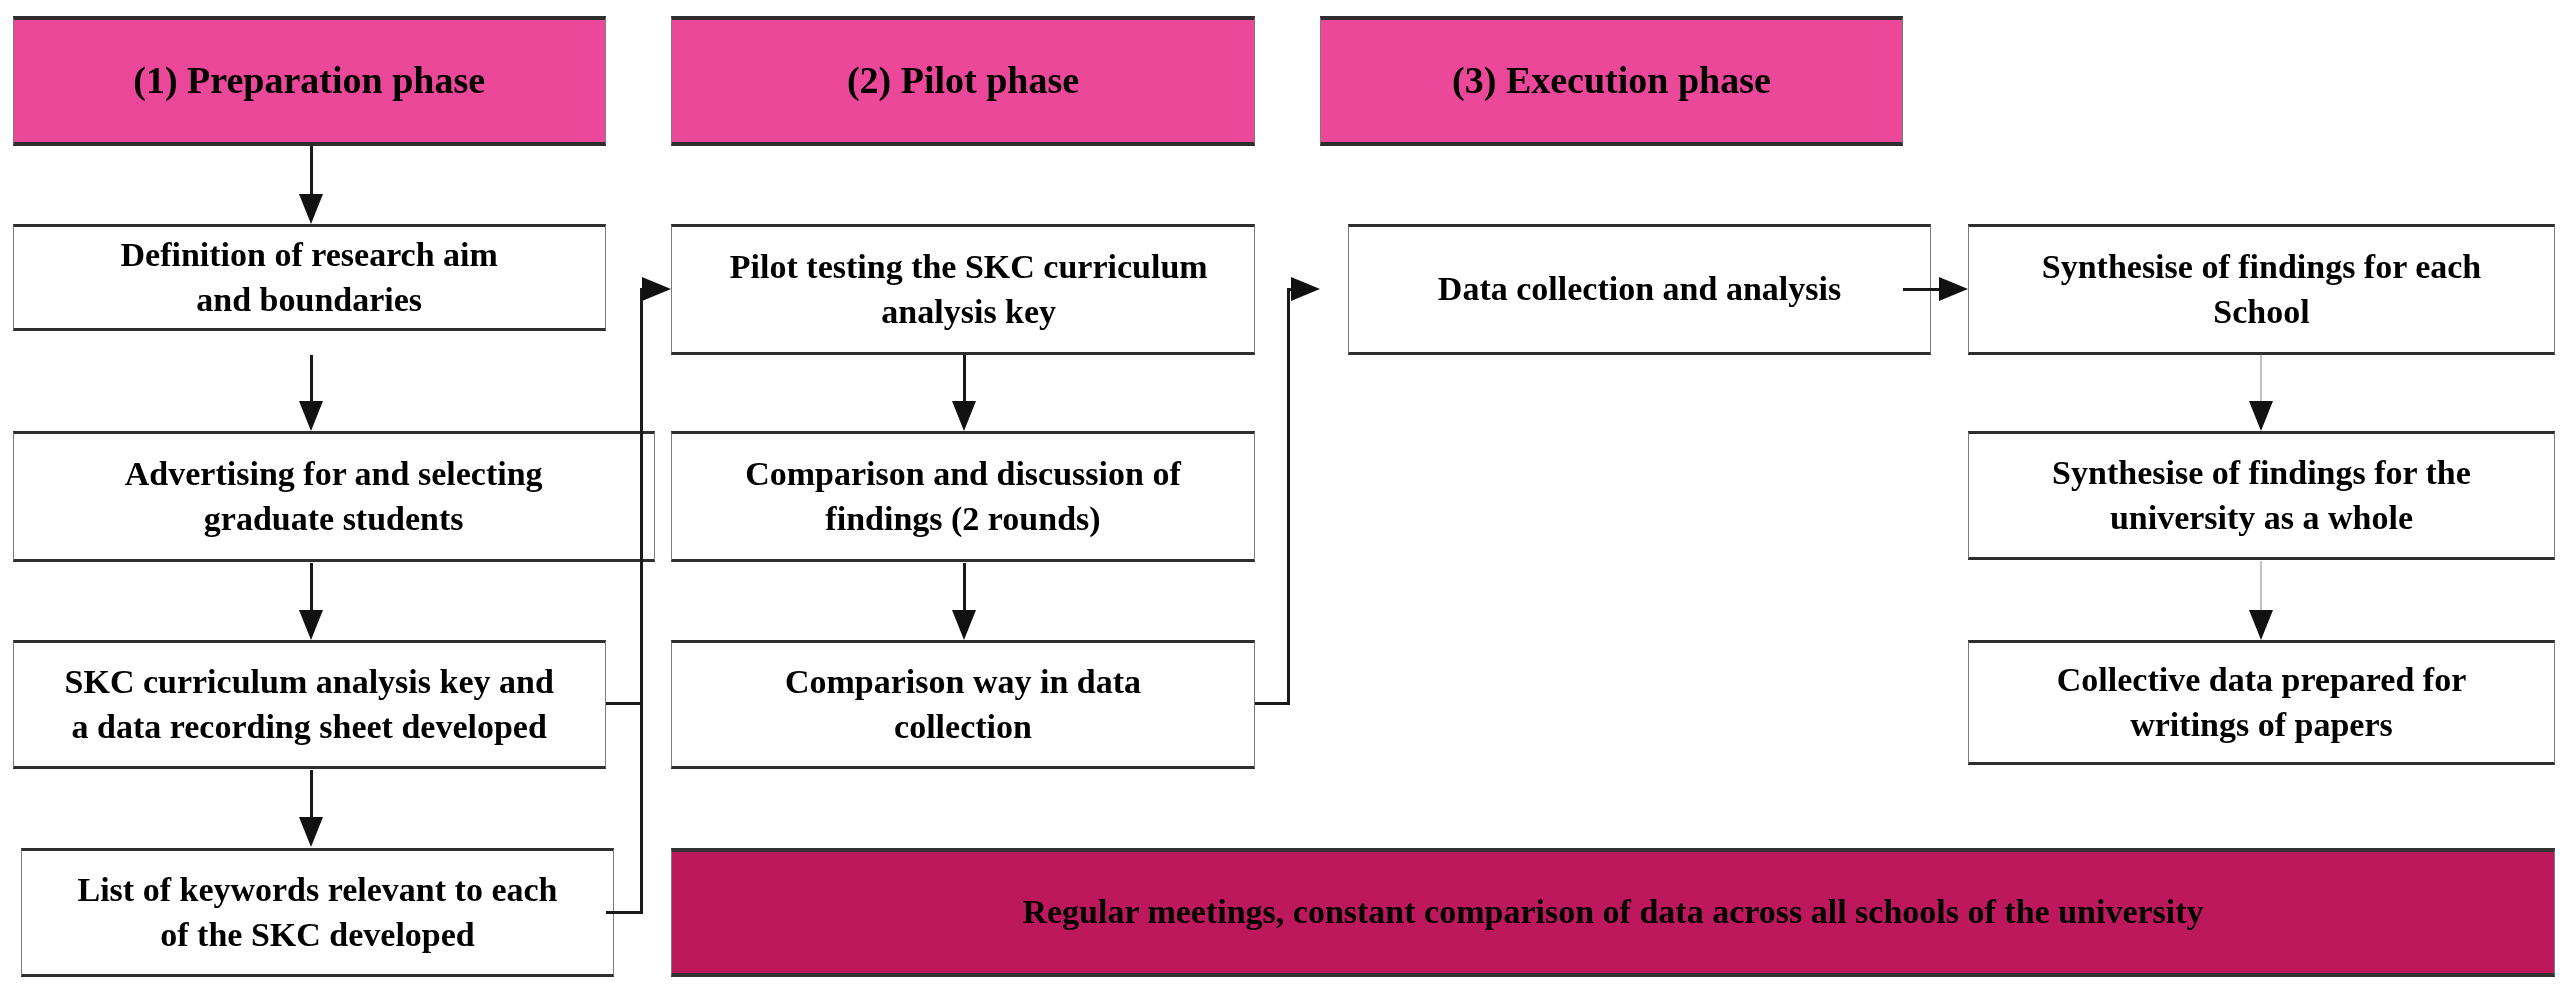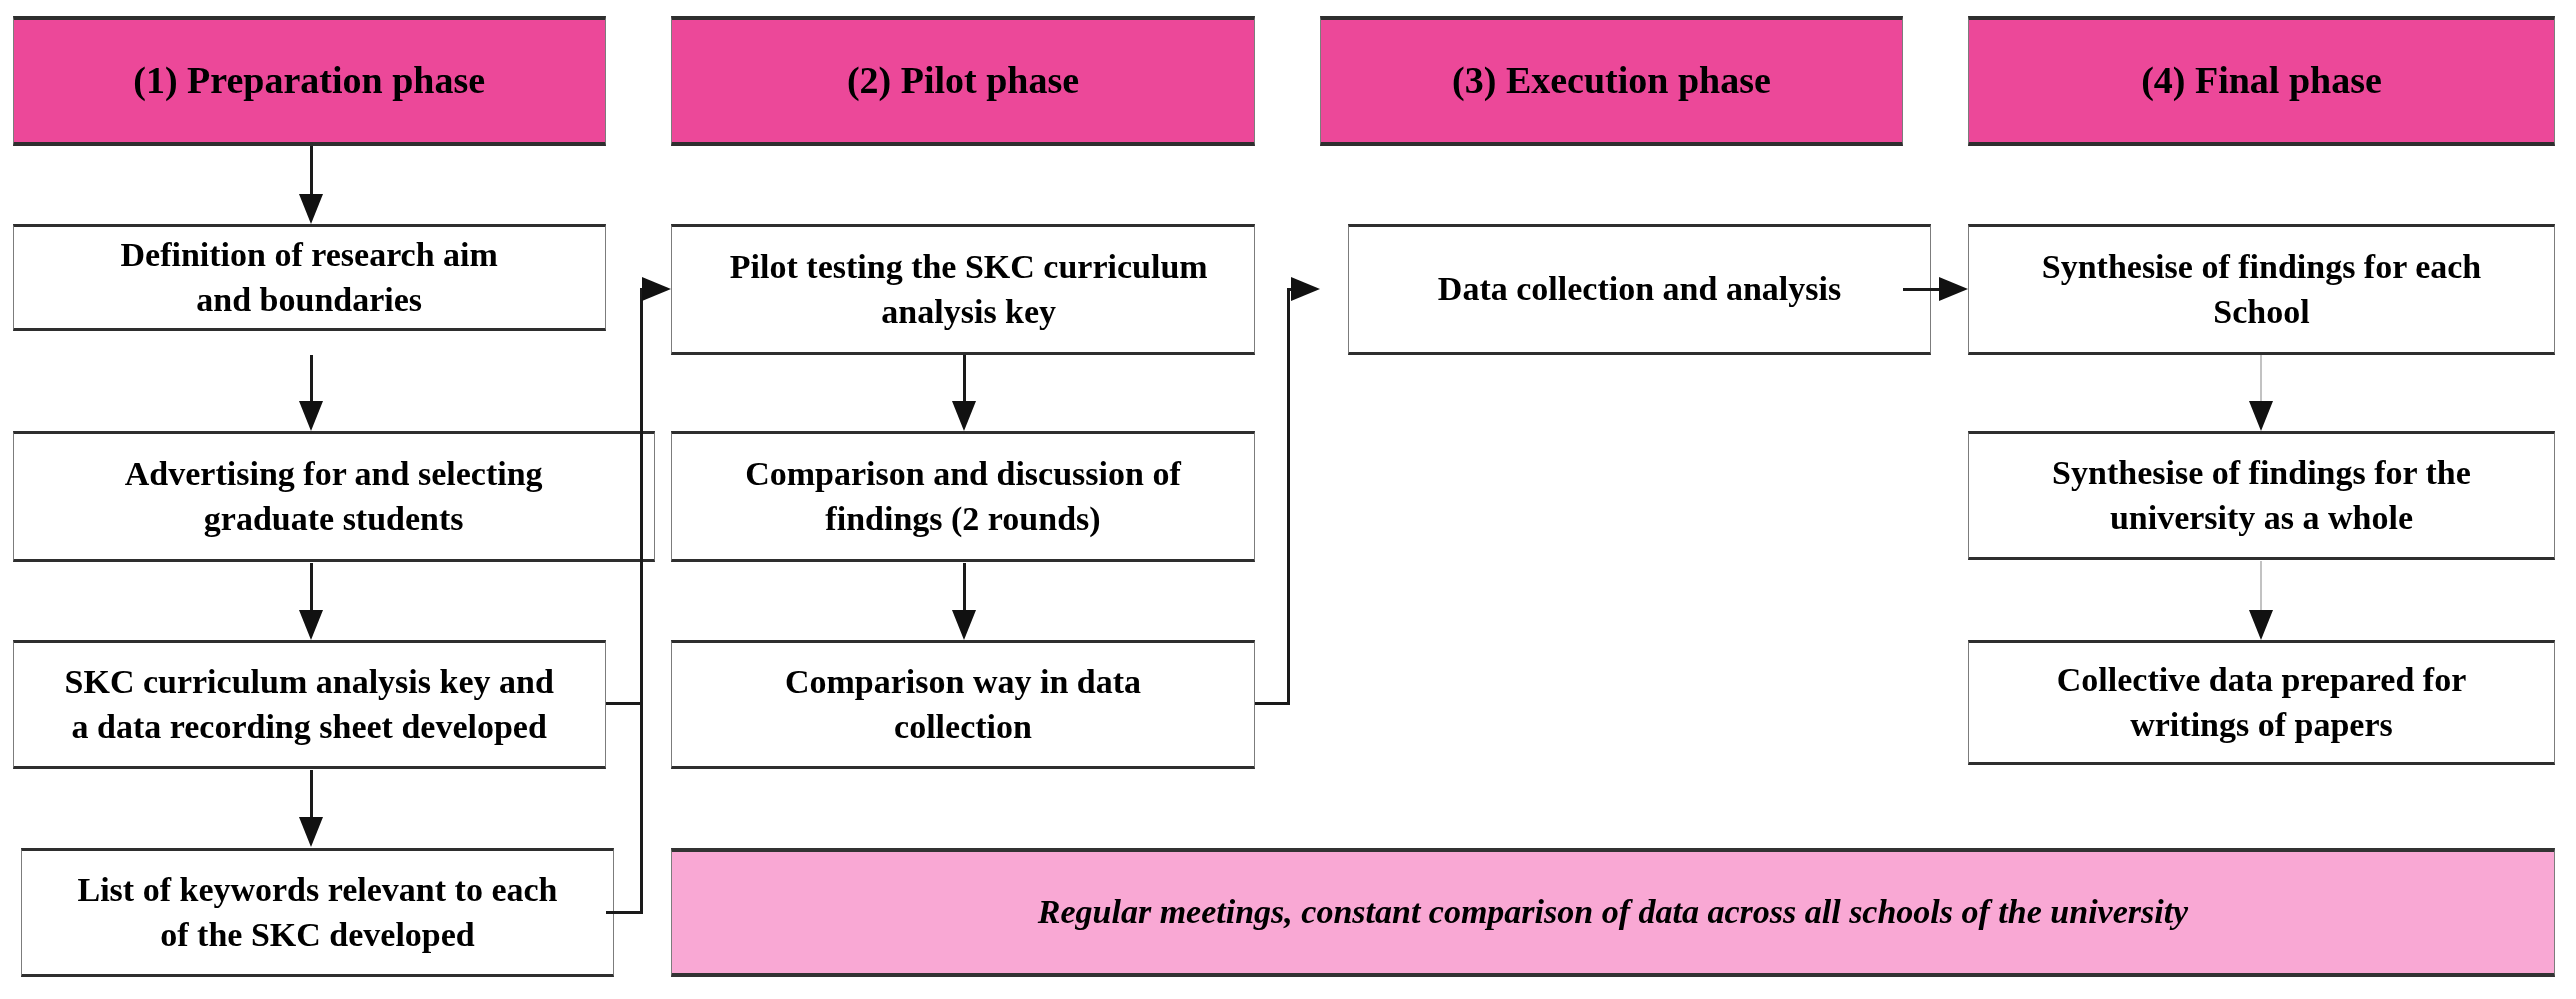--- a/index.html
+++ b/index.html
@@ -33,24 +33,23 @@
     border-bottom: 3.4px solid #2e2e2e;
     padding: 0 8.5px;
   }
   .hdr {
     background: #ec4899;
     font-size: 38px;
     border-top: 4.2px solid #2e2e2e;
     border-bottom: 4.2px solid #2e2e2e;
   }
   .banner {
-    background: #f9a8d4;
+    background: #be185d;
     border-top: 4.2px solid #333333;
     border-bottom: 4.2px solid #333333;
-    font-style: italic;
   }
   .ln {
     position: absolute;
     background: #1a1a1a;
   }
   .ln.lt {
     background: #c2c2c2;
   }
   .ad {
     position: absolute;
@@ -70,21 +69,20 @@
   }
 </style>
 </head>
 <body>
 
 <div class="fig">
 
   <div class="box hdr" style="left:12.7px;top:16px;width:593px;height:130px;">(1) Preparation phase</div>
   <div class="box hdr" style="left:671px;top:16px;width:584px;height:130px;">(2) Pilot phase</div>
   <div class="box hdr" style="left:1320px;top:16px;width:583px;height:130px;">(3) Execution phase</div>
-  <div class="box hdr" style="left:1968px;top:16px;width:587px;height:130px;">(4) Final phase</div>
 
   <div class="box" style="left:12.7px;top:224px;width:593px;height:107px;">Definition of research aim
 and boundaries</div>
   <div class="box" style="left:12.7px;top:431px;width:642px;height:131px;">Advertising for and selecting
 graduate students</div>
   <div class="box" style="left:12.7px;top:640px;width:593px;height:129px;">SKC curriculum analysis key and
 a data recording sheet developed</div>
   <div class="box" style="left:21px;top:848px;width:593px;height:129px;">List of keywords relevant to each
 of the SKC developed</div>
 

